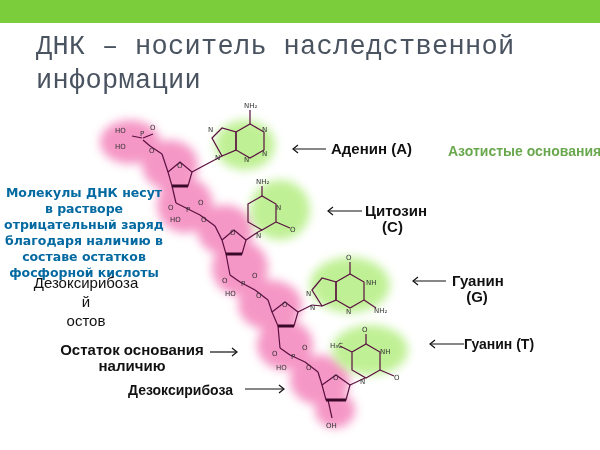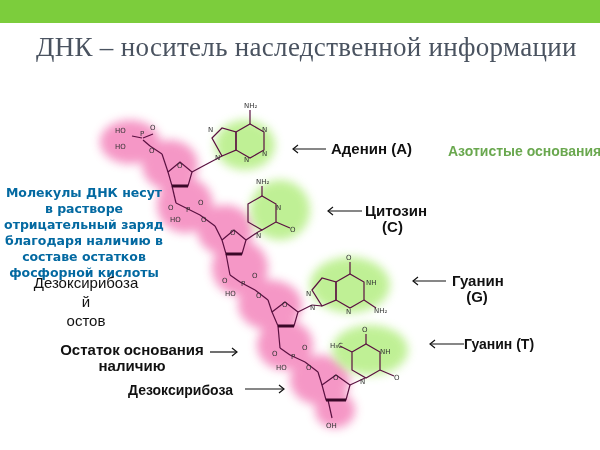--- a/index.html
+++ b/index.html
@@ -1,18 +1,18 @@
 <!DOCTYPE html>
 <html><head>
 <meta charset="utf-8">
 <style>
   html, body { margin:0; padding:0; }
   body { width:600px; height:450px; position:relative; overflow:hidden; background:#ffffff; font-family:"DejaVu Sans", sans-serif; }
   .topbar { position:absolute; left:0; top:0; width:600px; height:23px; background:#7ccd3c; }
-  .title { position:absolute; left:36px; top:30px; width:560px; font-family:Liberation Serif, serif; font-size:27px; line-height:34px; color:#4a5360; letter-spacing:0.3px; }
+  .title { position:absolute; left:36px; top:30px; width:560px; font-family:Liberation Mono, monospace; font-size:27px; line-height:34px; color:#4a5360; letter-spacing:0.3px; }
   .diagram { position:absolute; left:0; top:0; width:600px; height:450px; }
   .lbl { position:absolute; font-family:"Liberation Sans", sans-serif; font-weight:bold; color:#111; font-size:15px; line-height:16px; white-space:nowrap; }
   .red { color:#0369a1; font-family:"DejaVu Sans", sans-serif; font-weight:bold; font-size:12.5px; line-height:16px;text-align:center; }
   .green { color:#6aa84f; font-size:14px; line-height:18px; text-align:center; }
   .big { font-family:"Liberation Sans", sans-serif; font-weight:normal; font-size:15px; line-height:19px; color:#111; }
   .center { text-align:center; }
   .chem { font-family:"DejaVu Sans", sans-serif; font-size:7px; fill:#333; }
 </style>
 </head>
 <body>

